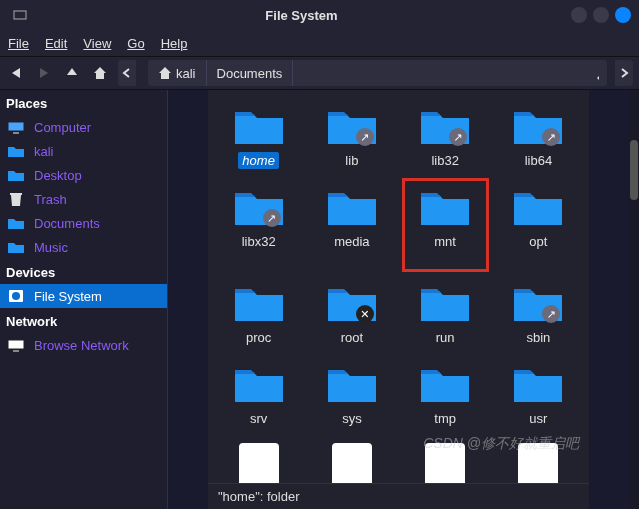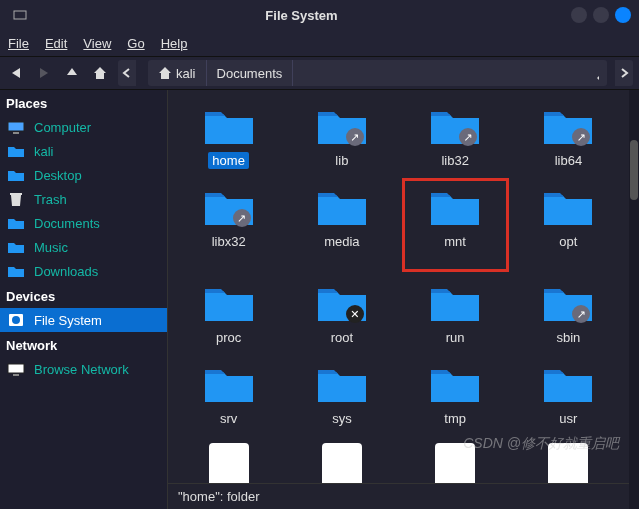--- a/index.html
+++ b/index.html
@@ -10,34 +10,34 @@
 .tb-right { display: flex; gap: 6px; }
 .win-btn { width: 16px; height: 16px; border-radius: 50%; background: #3a3a4a; }
 .win-btn.close { background: #0a84ff; }
 .menubar { height: 26px; background: #232334; display: flex; align-items: center; padding: 0 8px; gap: 16px; }
 .menubar span { cursor: pointer; text-decoration: underline; }
 .toolbar { height: 34px; background: #232334; display: flex; align-items: center; padding: 0 6px; gap: 8px; border-top: 1px solid #111; border-bottom: 1px solid #111; }
 .tb-icon { width: 20px; height: 20px; display: flex; align-items: center; justify-content: center; cursor: pointer; color: #ddd; }
 .pathbar { flex: 1; display: flex; align-items: center; background: #2e2e3f; border-radius: 3px; height: 26px; margin-left: 4px; }
 .path-seg { padding: 0 10px; height: 100%; display: flex; align-items: center; border-right: 1px solid #40405a; gap: 4px; cursor: pointer; }
 .path-edit { margin-left: auto; padding: 0 8px; }
-.body-area { flex: 1; display: flex; overflow: hidden; }
+.body-area { flex: 1; display: flex; overflow: hidden; gap: 40px; }
 .sidebar { width: 168px; background: #1e1e2e; border-right: 1px solid #333; overflow-y: auto; }
 .sb-head { padding: 6px 6px 4px 6px; font-weight: bold; color: #fff; }
-.sb-item { padding: 4px 6px; display: flex; align-items: center; gap: 8px; cursor: pointer; color: #14b8a6; }
+.sb-item { padding: 4px 6px; display: flex; align-items: center; gap: 8px; cursor: pointer; color: #8b5cf6; }
 .sb-item.active { background: #0a6ed1; color: #fff; }
 .sb-icon { width: 20px; height: 16px; display: flex; align-items: center; justify-content: center; }
 .content { flex: 1; display: flex; flex-direction: column; background: #22222f; }
 .grid-scroll { flex: 1; overflow-y: auto; padding: 8px 8px 0 8px; position: relative; }
 .grid { display: grid; grid-template-columns: repeat(4, 1fr); gap: 4px 8px; }
 .item { display: flex; flex-direction: column; align-items: center; padding: 6px 0; position: relative; cursor: pointer; }
 .folder-icon { width: 56px; height: 44px; position: relative; }
 .folder-icon svg { width: 100%; height: 100%; }
 .label { margin-top: 4px; padding: 1px 4px; border-radius: 2px; font-size: 13px; }
-.label.selected { background: #0a6ed1; color: #fff; }
+.label.selected { background: #0a6ed1; color: #fff; font-style: italic; }
 .emblem { position: absolute; width: 18px; height: 18px; border-radius: 50%; background: #6a6a7a; right: 6px; bottom: 2px; display: flex; align-items: center; justify-content: center; font-size: 11px; color: #fff; }
 .emblem.dark { background: #222; }
 .item.highlighted { outline: 3px solid #d93025; outline-offset: -2px; padding-bottom: 21px; }
 .file-icon { width: 40px; height: 48px; background: #fff; border-radius: 4px; position: relative; }
 .statusbar { height: 26px; border-top: 1px solid #333; display: flex; align-items: center; padding: 0 10px; font-size: 13px; color: #ddd; }
 .watermark { position: absolute; right: 10px; bottom: 30px; color: rgba(200,200,200,0.5); font-size: 14px; pointer-events: none; font-style: italic; }
 .scrollbar-v { width: 10px; background: #1a1a26; }
 .scrollbar-v .thumb { width: 8px; margin: 1px; background: #555; border-radius: 4px; height: 60px; margin-top: 50px; }
 </style>
 </head>
@@ -161,28 +161,20 @@
           <span>Documents</span>
         </div>
         <div class="sb-item">
           <span class="sb-icon">
             <svg width="18" height="14">
               <path d="M1 3 L7 3 L9 5 L17 5 L17 13 L1 13 Z" fill="#2196f3"></path>
             </svg>
           </span>
           <span>Music</span>
         </div>
-        <div class="sb-item">
-          <span class="sb-icon">
-            <svg width="18" height="14">
-              <path d="M1 3 L7 3 L9 5 L17 5 L17 13 L1 13 Z" fill="#2196f3"></path>
-            </svg>
-          </span>
-          <span>Downloads</span>
-        </div>
       </div>
     <div class="sb-head">Devices</div>
     <div id="sb-devices">
         <div class="sb-item active">
           <span class="sb-icon">
             <svg width="18" height="16">
               <rect x="1" y="1" width="16" height="14" rx="2" fill="#fff" stroke="#0a6ed1" stroke-width="2"></rect>
               <circle cx="9" cy="8" r="4" fill="#0a6ed1"></circle>
             </svg>
           </span>

